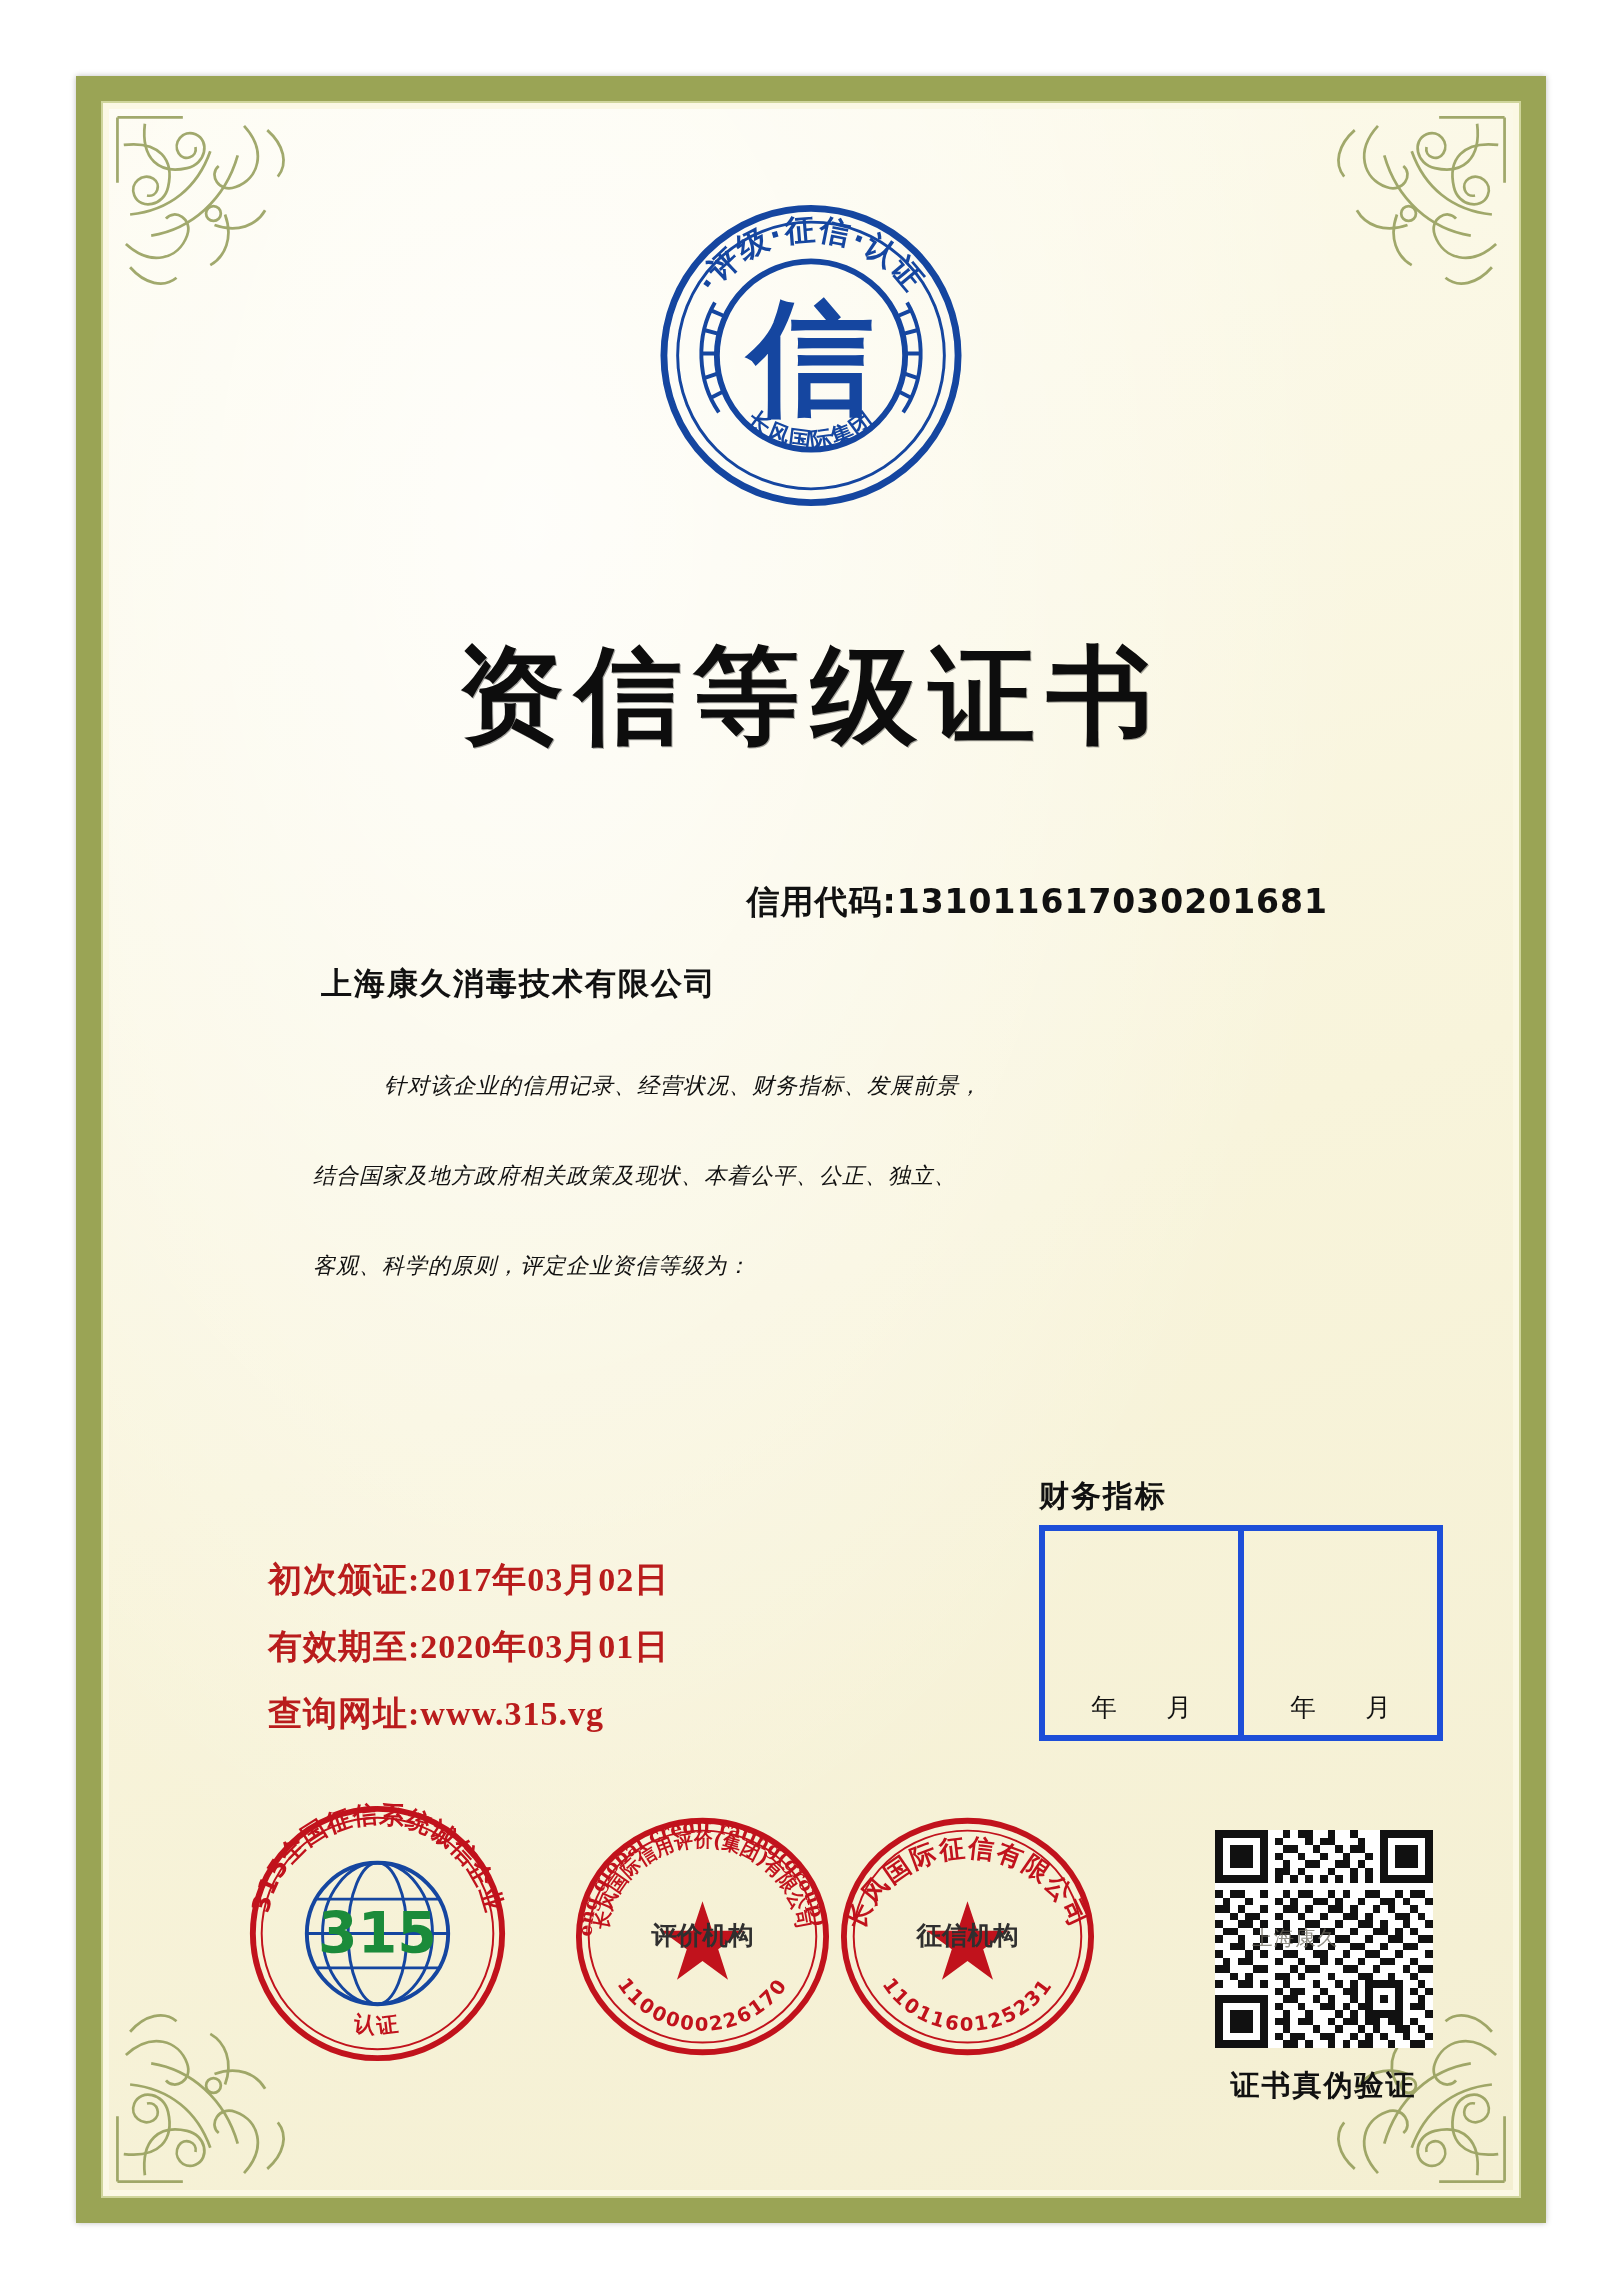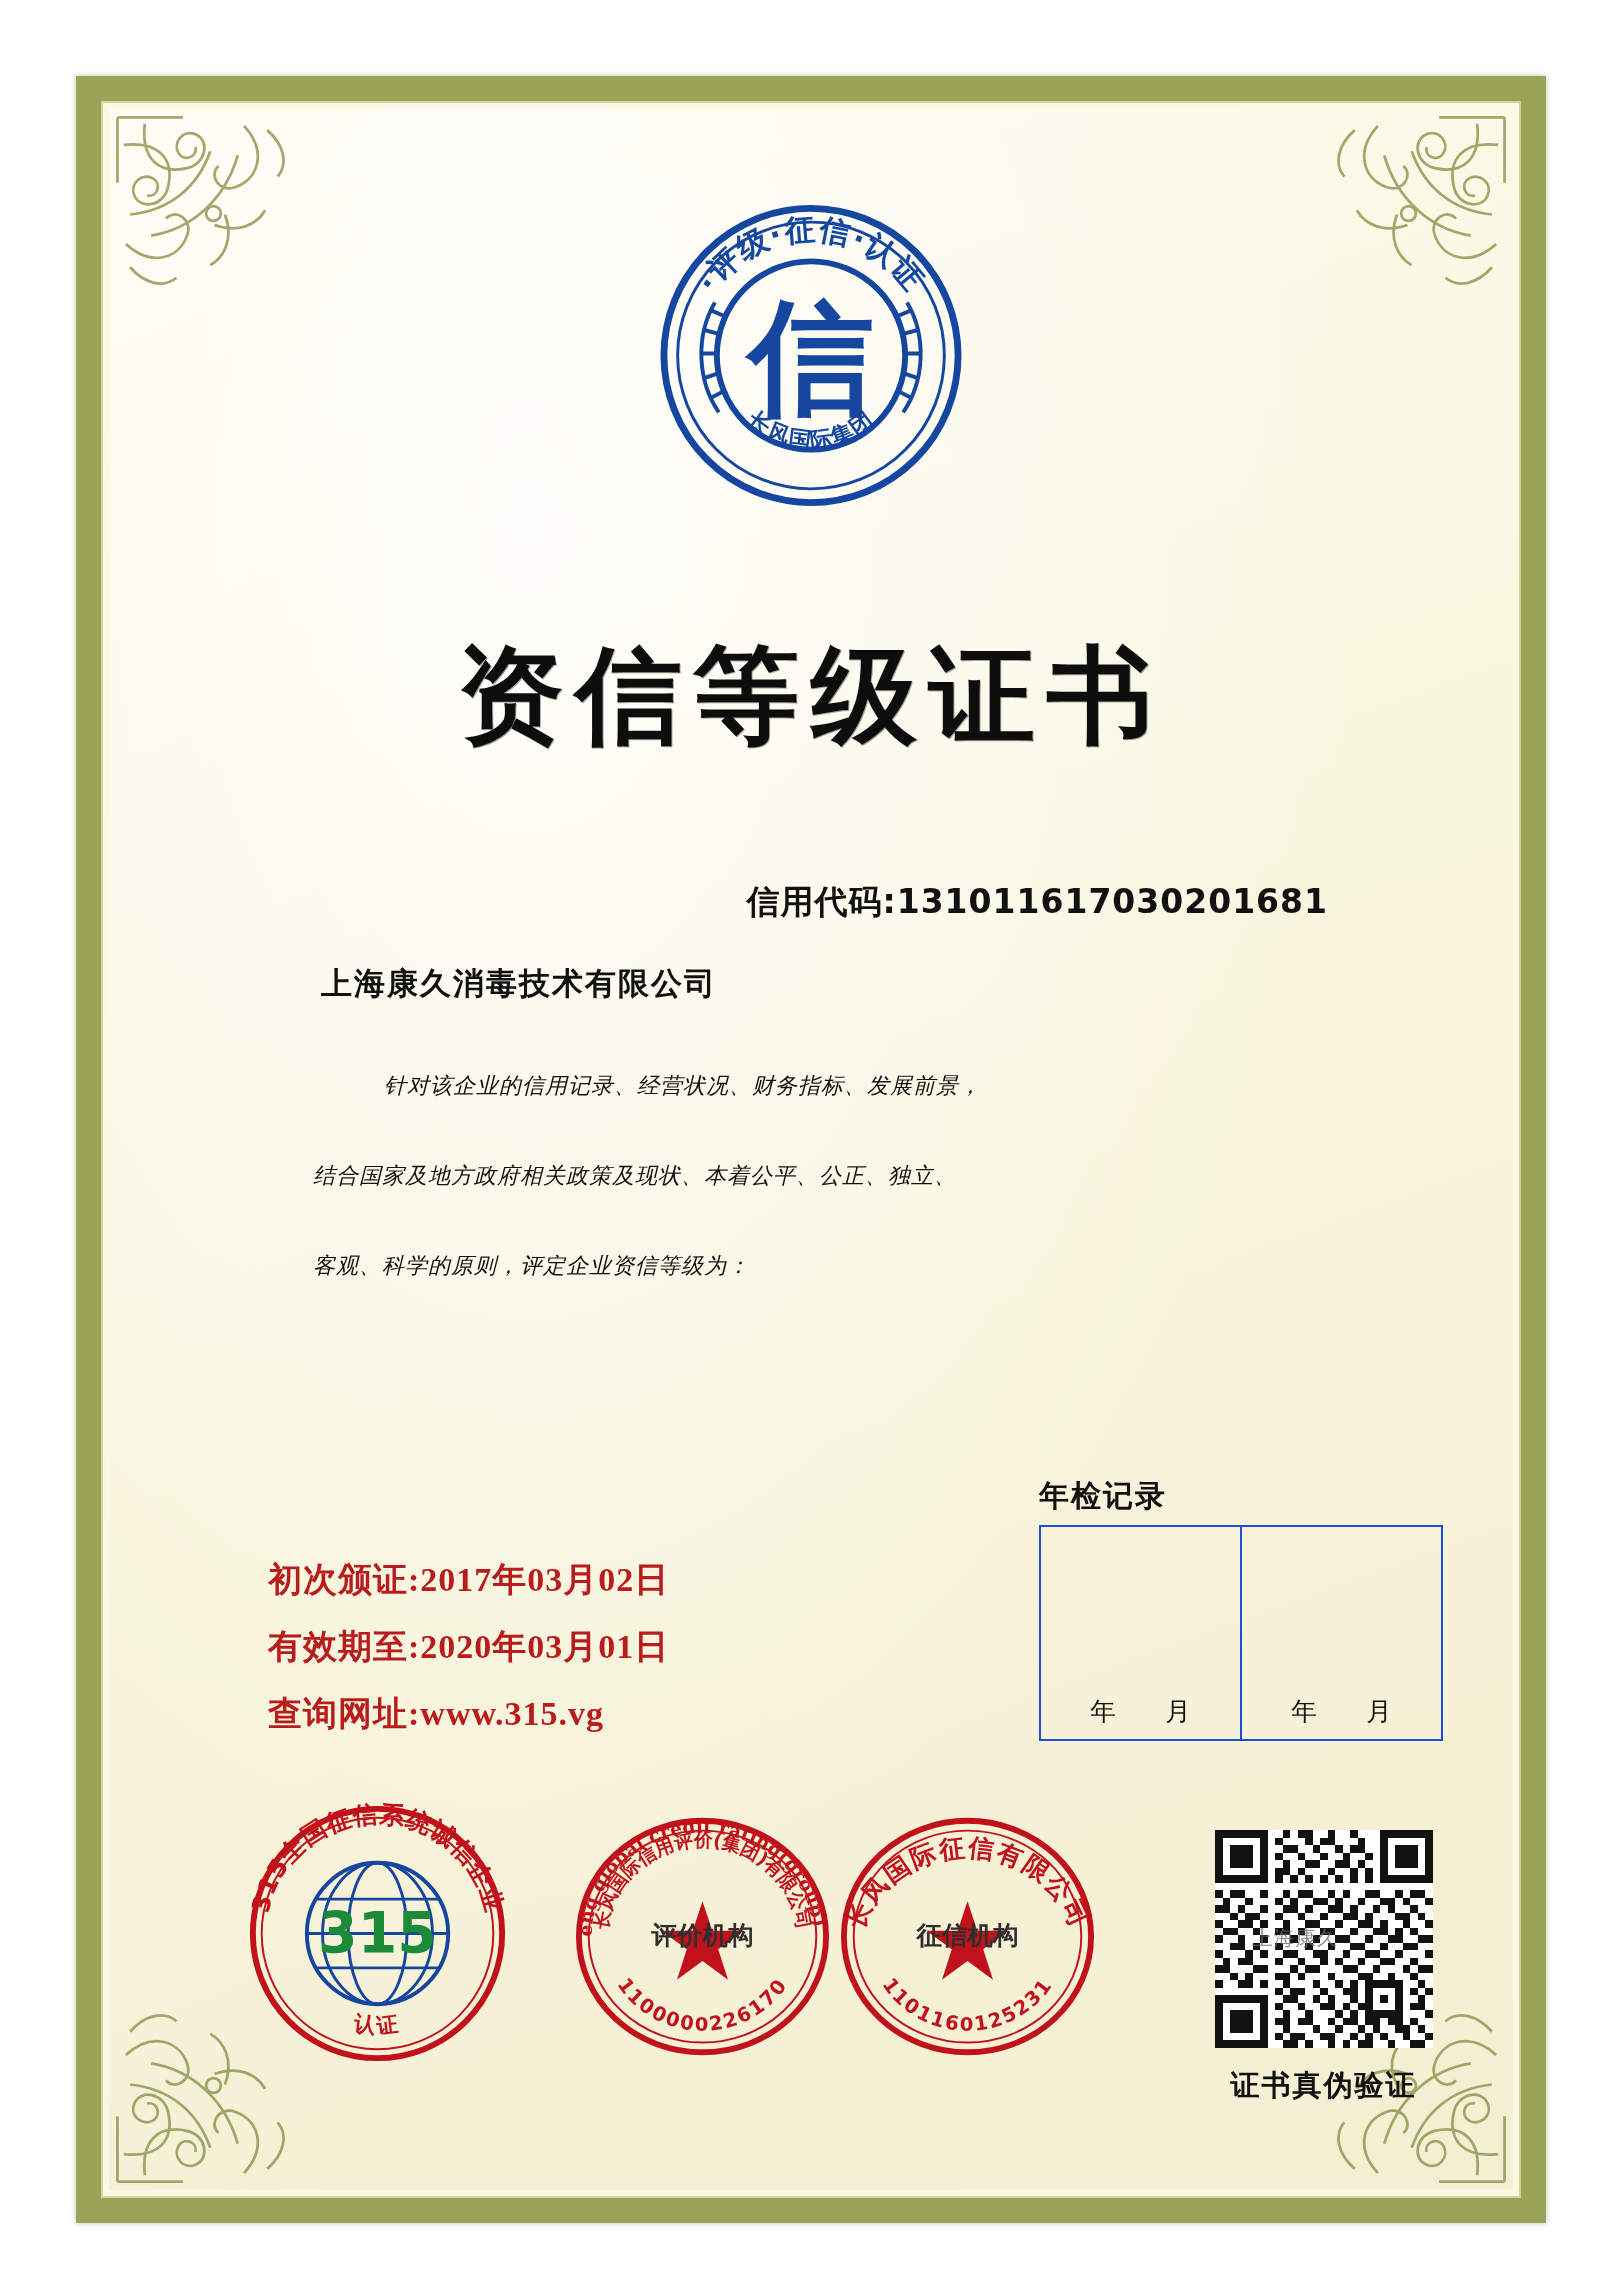--- a/index.html
+++ b/index.html
@@ -163,21 +163,21 @@
     letter-spacing: 2px;
     color: #111;
     margin-bottom: 7.8px;
   }
   #inspection table {
     border-collapse: collapse;
     width: 404px;
     height: 216px;
   }
   #inspection td {
-    border: 2px solid #1d4ed8;
+    border: 6px solid #1d4ed8;
     width: 50%;
     vertical-align: bottom;
     text-align: center;
     padding-bottom: 9.8px;
     font-size: 25.5px;
     letter-spacing: 21.6px;
     text-indent: 21.6px;
     color: #111;
   }
 
@@ -349,21 +349,21 @@
     </div>
     <div>
       <span>有效期至:</span><span>2020年03月01日</span>
     </div>
     <div>
       <span>查询网址:</span><span>www.315.vg</span>
     </div>
   </div>
 
   <div id="inspection">
-    <div class="caption">年检记录</div>
+    <div class="caption">财务指标</div>
     <table>
       <tbody>
           <tr>
         <td>年  月</td>
         <td>年  月</td>
       </tr>
     </tbody>
       </table>
   </div>
 

